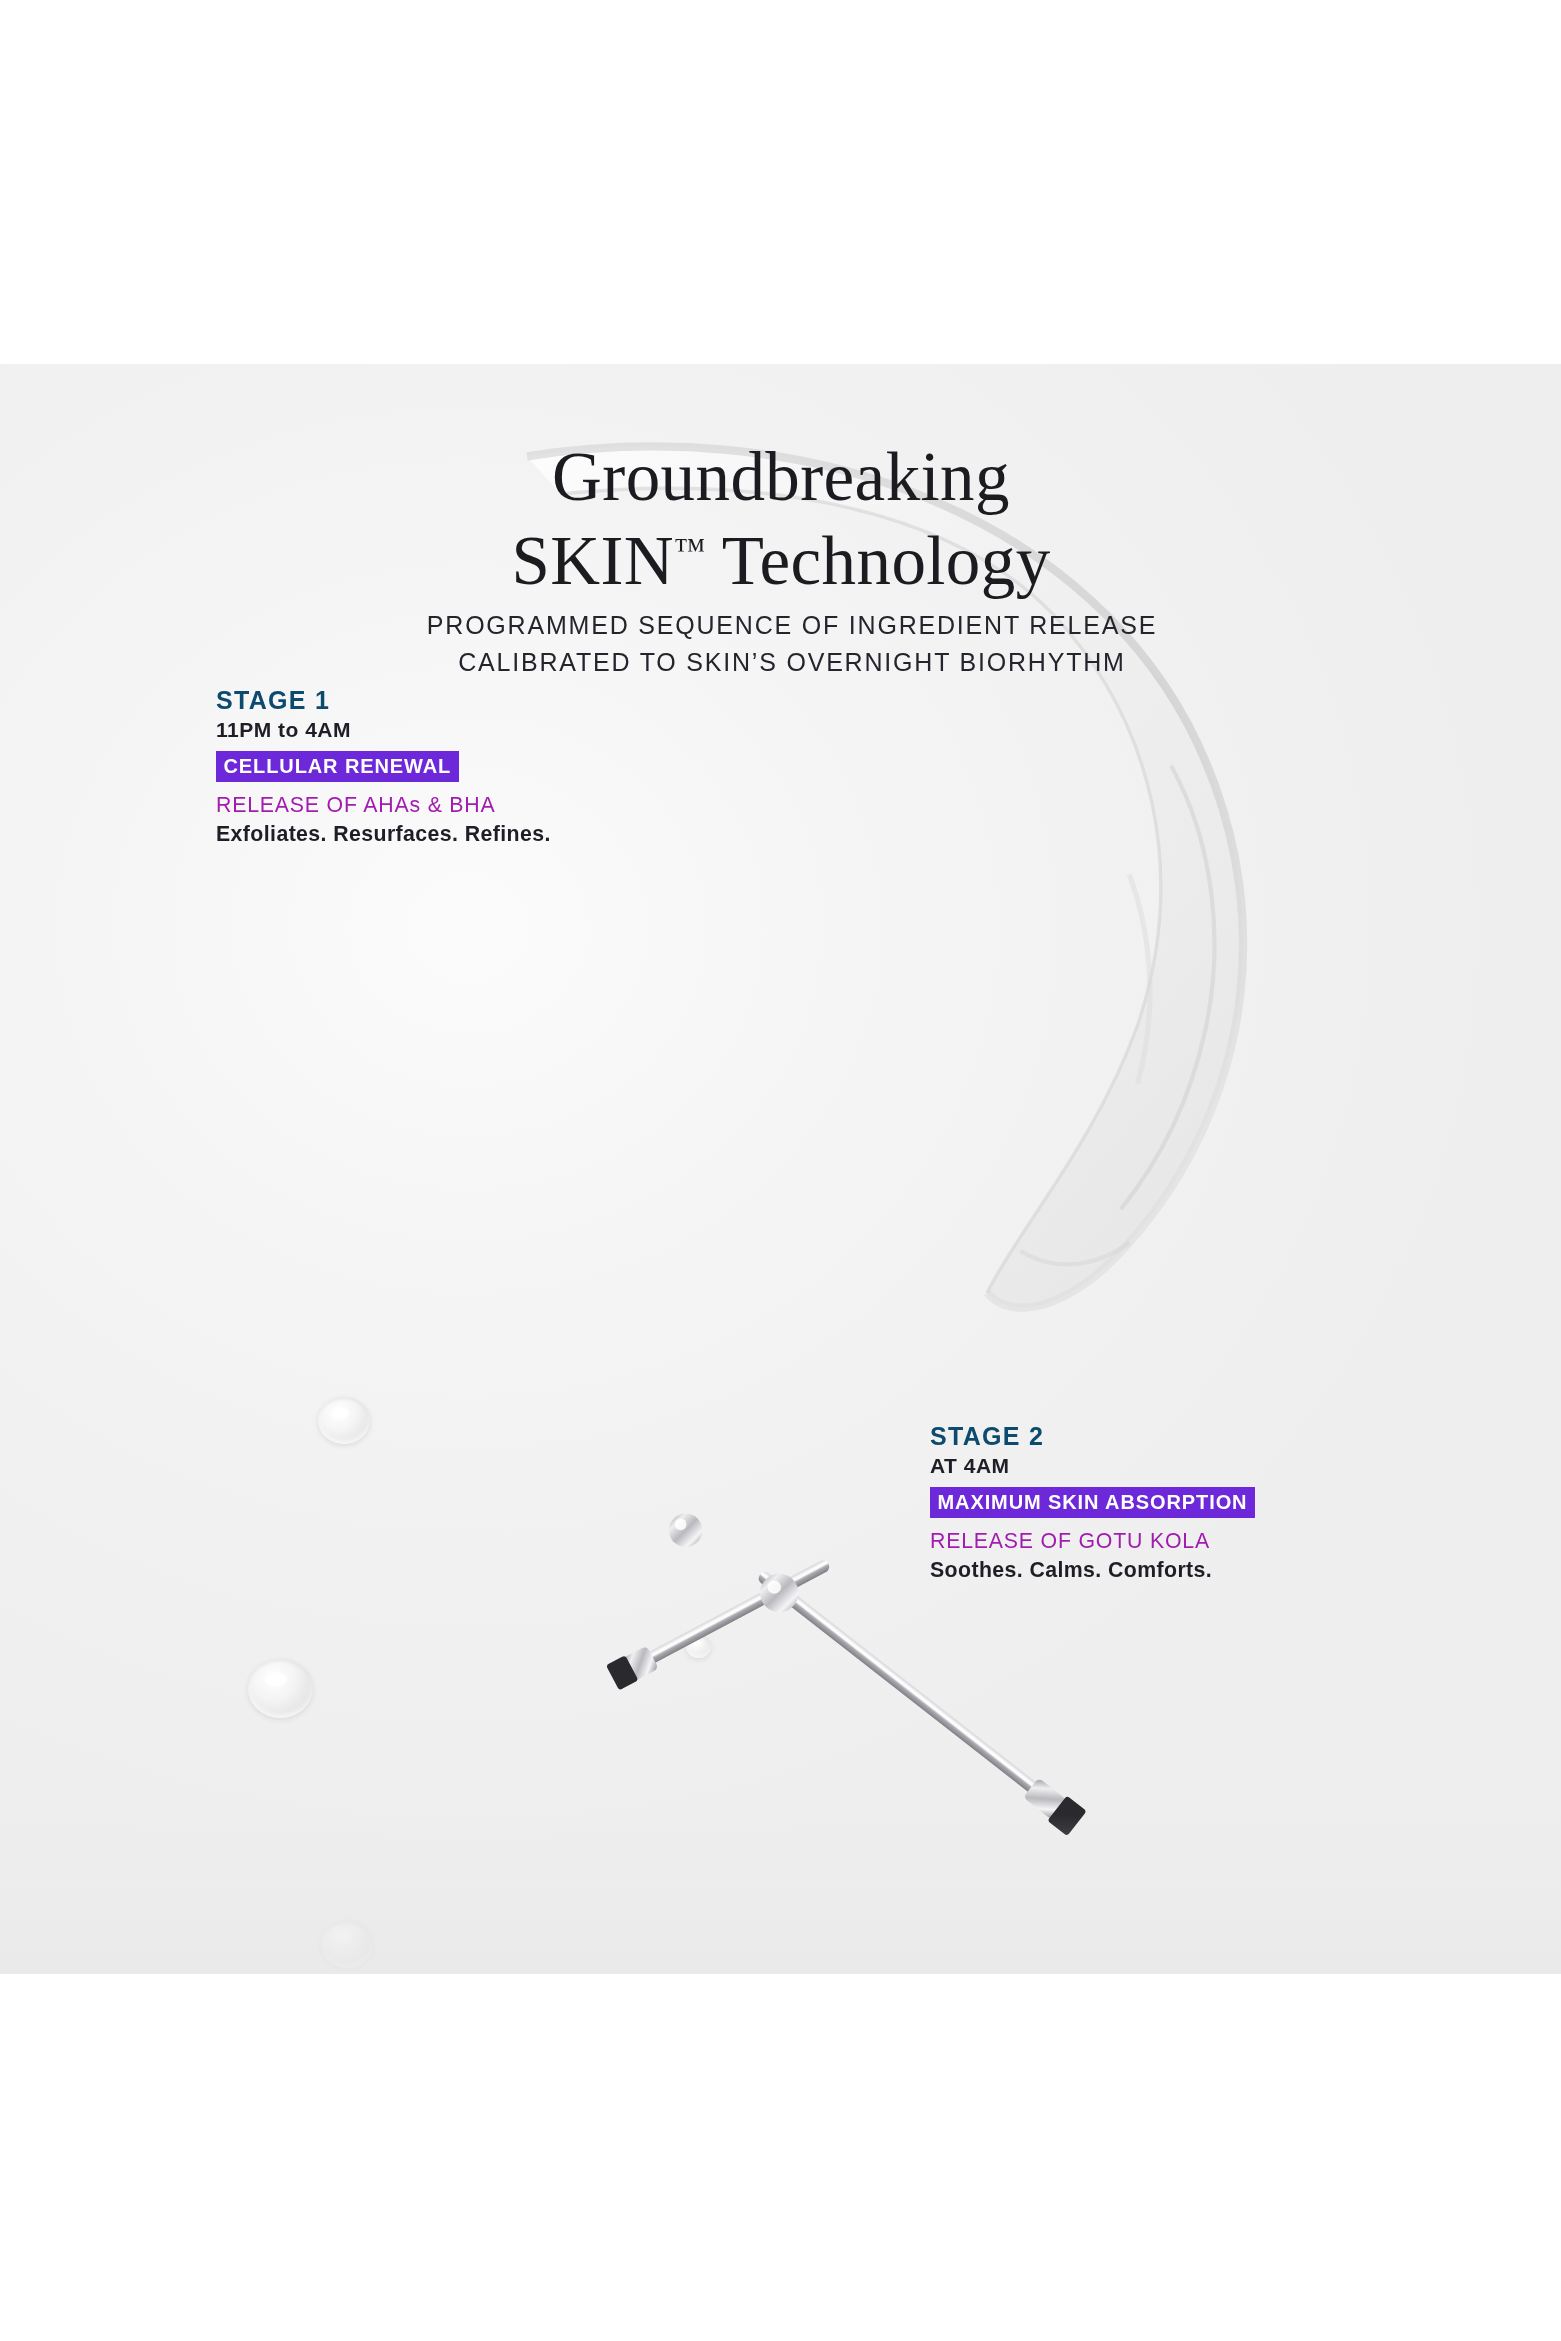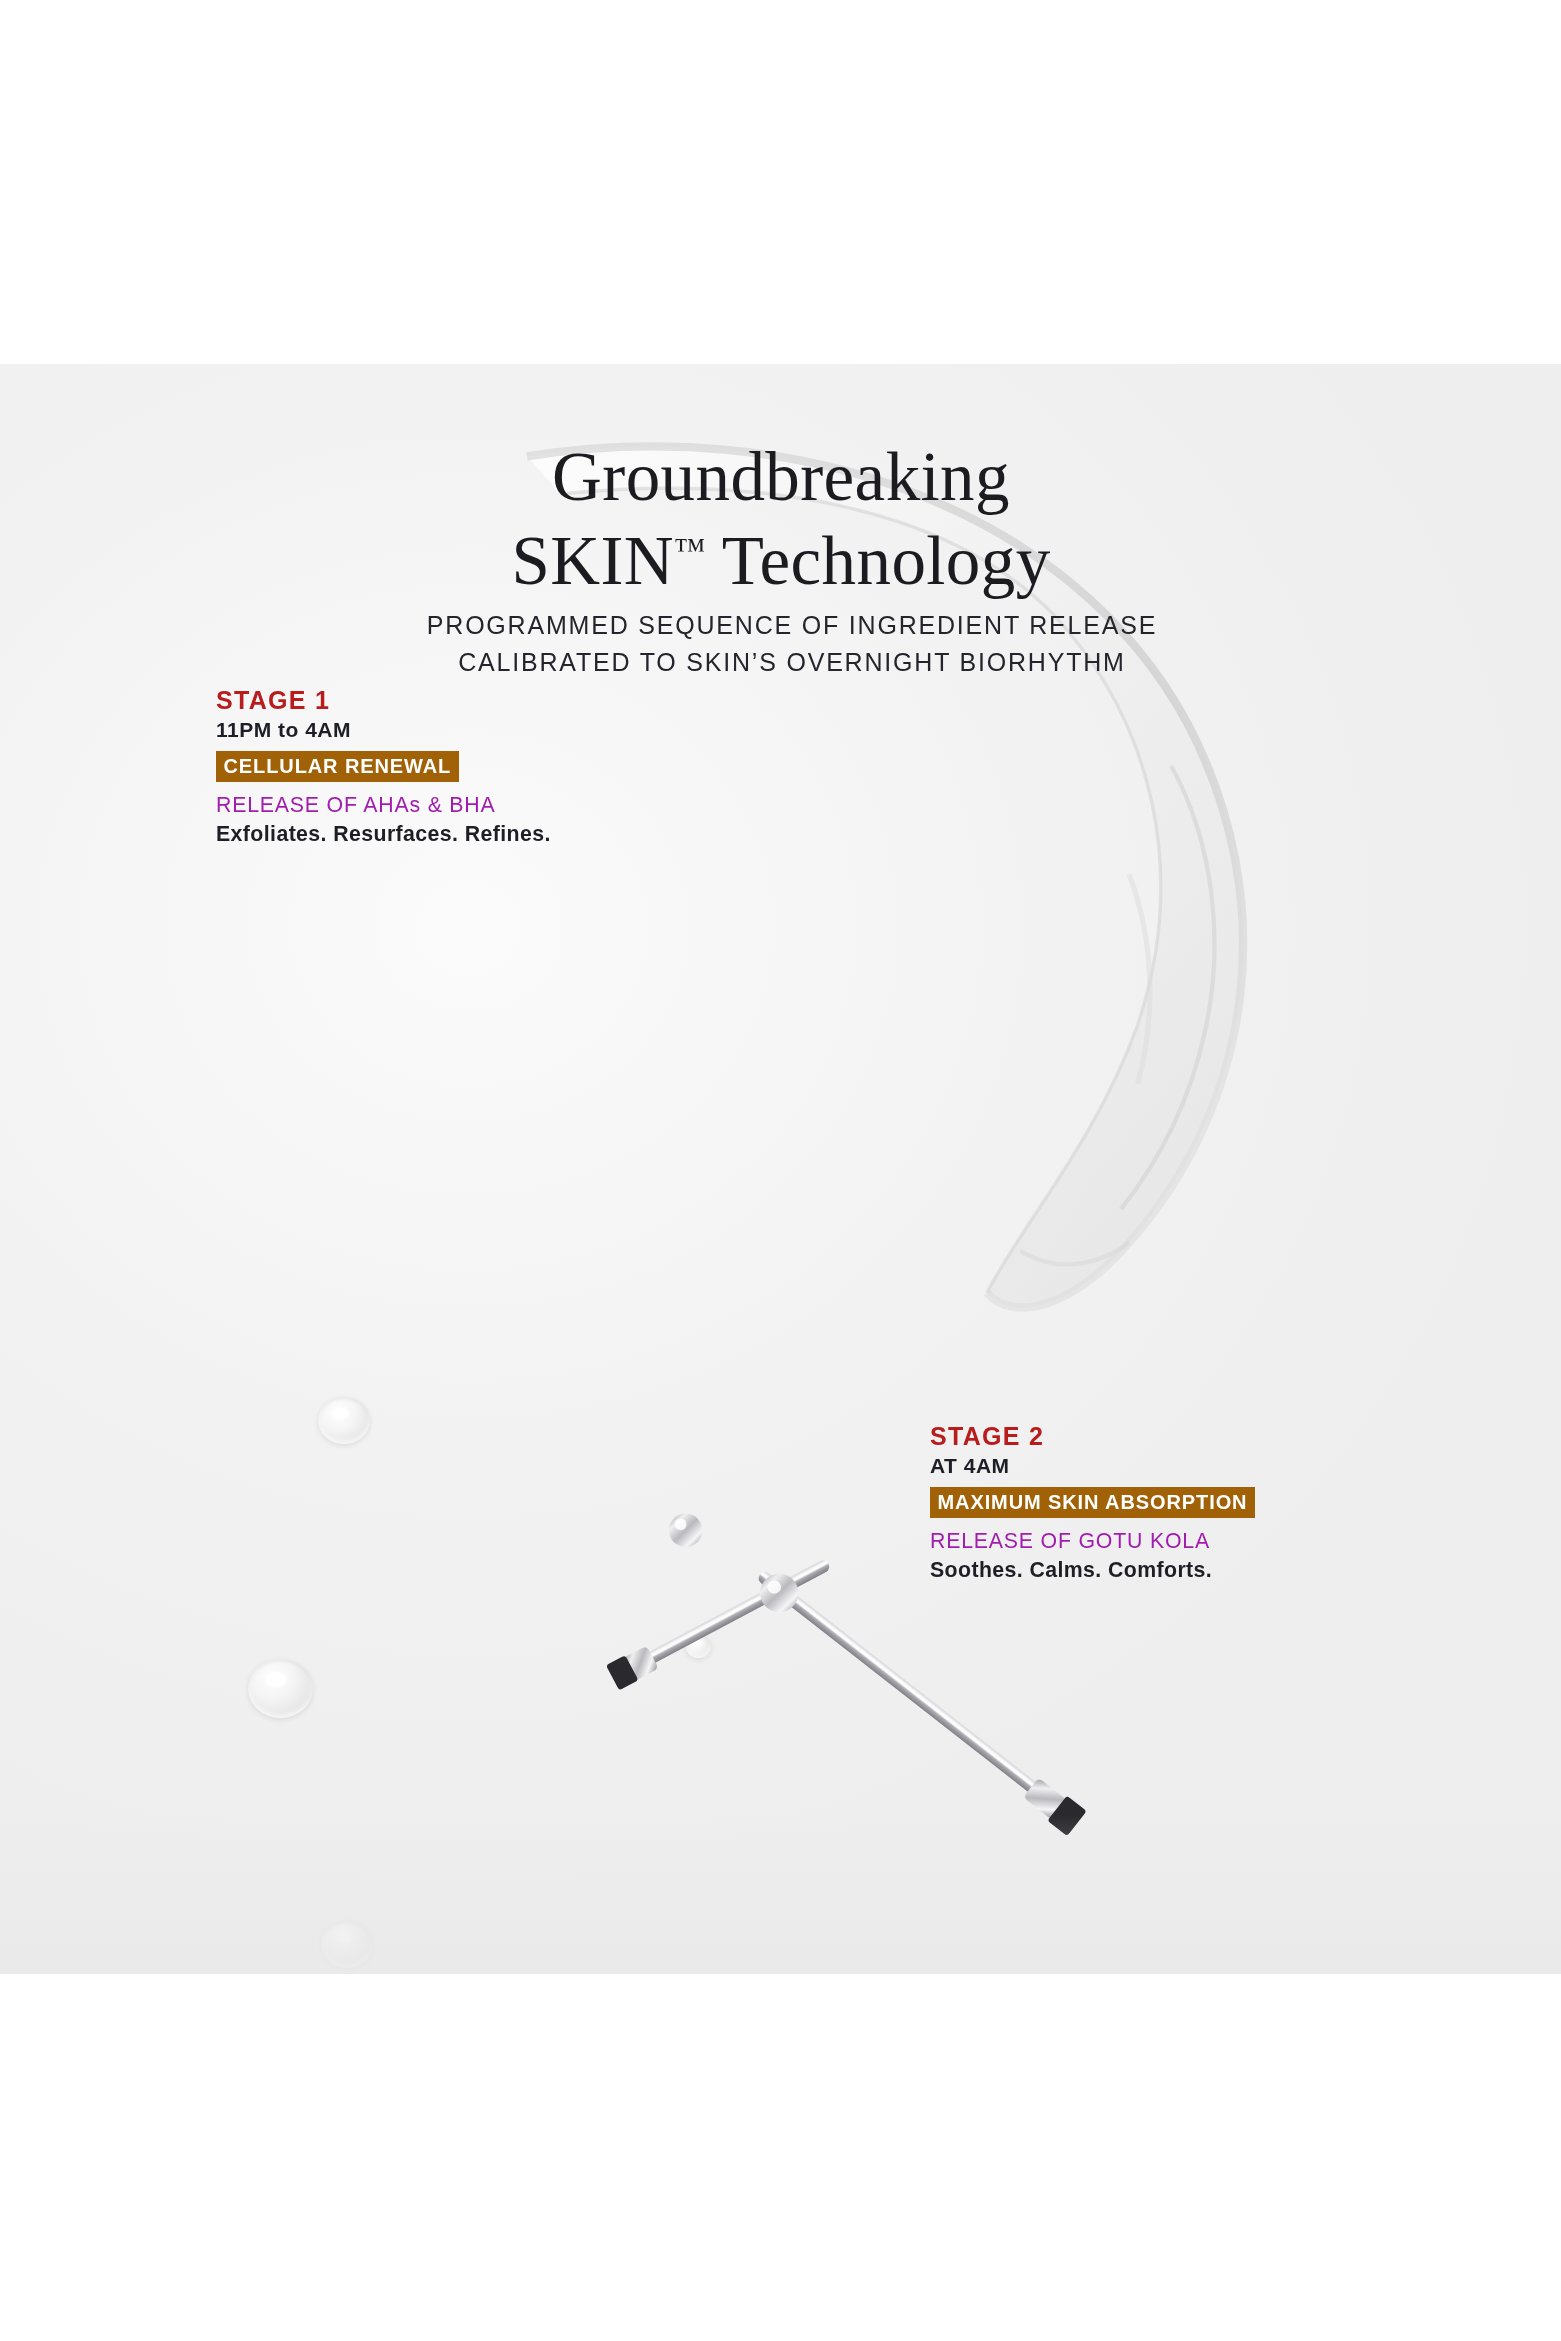--- a/index.html
+++ b/index.html
@@ -132,34 +132,34 @@
 
   .stage {
     position: absolute;
   }
   .stage-1 { left: 216px; top: 322px; }
   .stage-2 { left: 930px; top: 1058px; }
 
   .stage-title {
     font-size: 25px;
     letter-spacing: 1.3px;
-    color: #b91c1c;
+    color: #0c4a6e;
     font-weight: 700;
     margin: 0 0 2.5px 0;
   }
   .stage-time {
     font-size: 21px;
     letter-spacing: 0.5px;
     color: #1e1e26;
     font-weight: 700;
     margin: 0 0 9.2px 0;
   }
   .stage-badge {
     display: inline-block;
-    background: #a16207;
+    background: #6d28d9;
     color: #ffffff;
     font-size: 20px;
     font-weight: 700;
     letter-spacing: 0.9px;
     padding: 5px 7.5px 5.9px 7.5px;
     margin: 0 0 11.7px 0;
     line-height: 1;
   }
   .stage-release {
     font-size: 21.3px;

